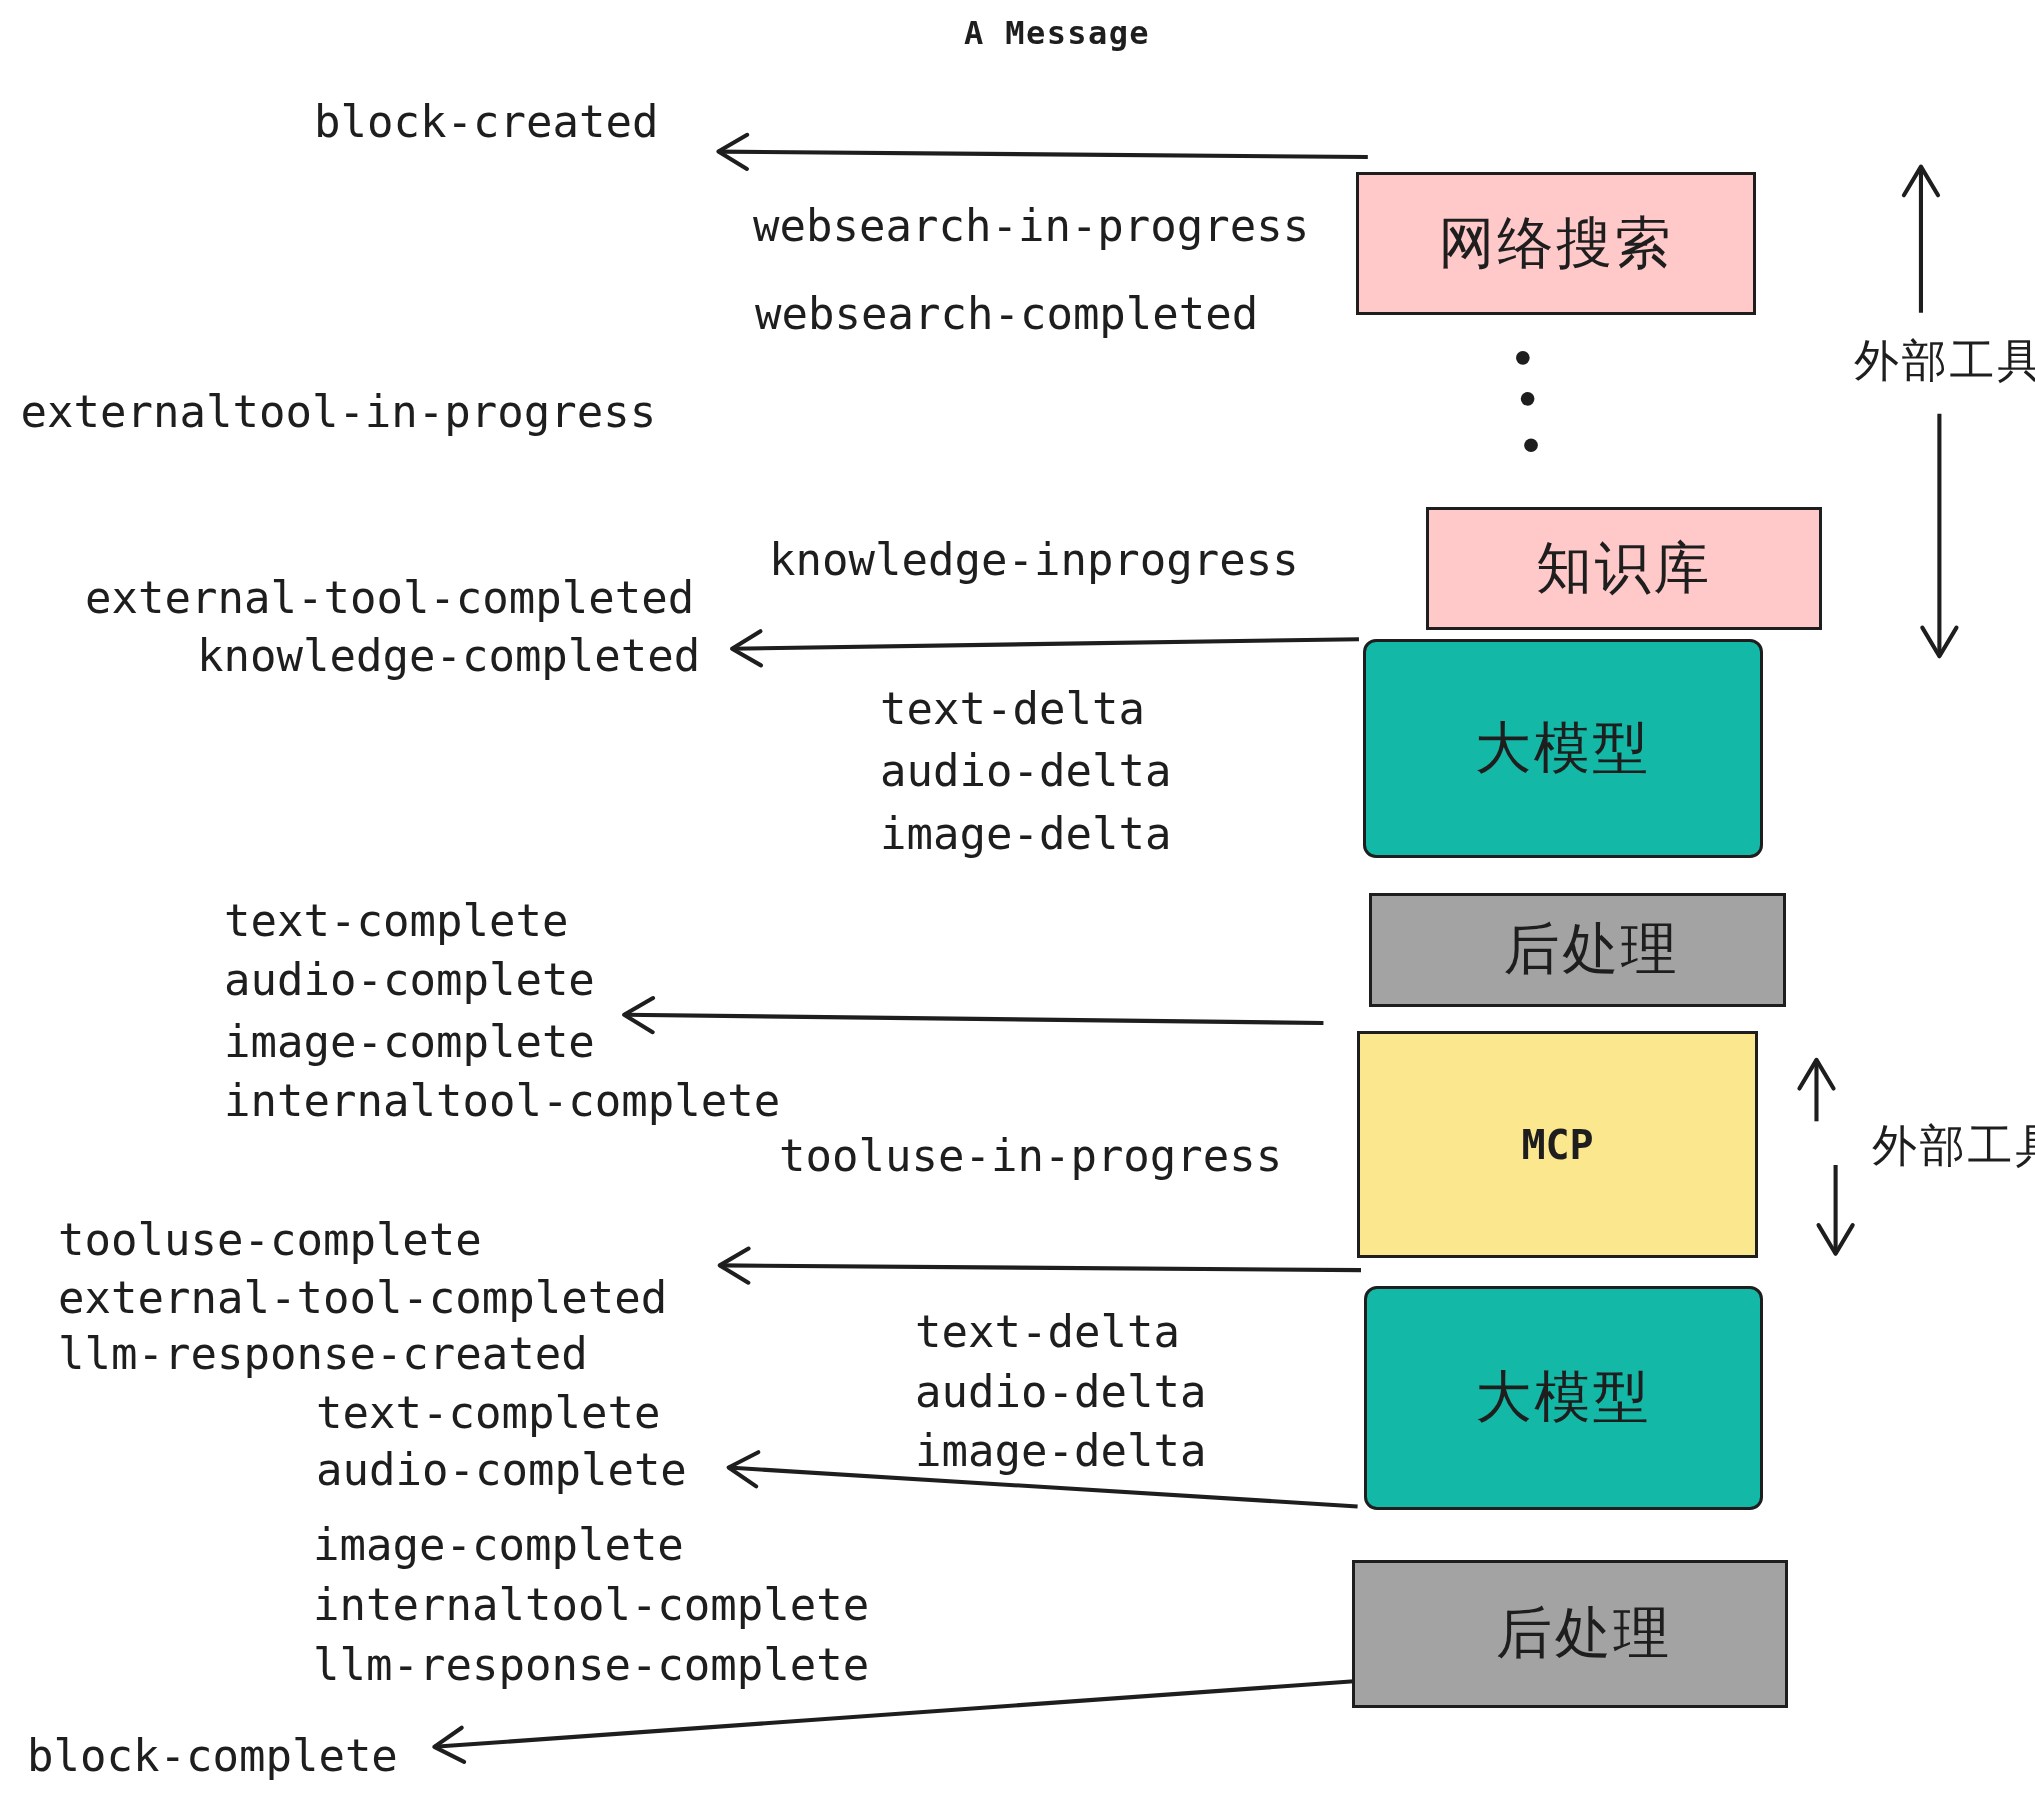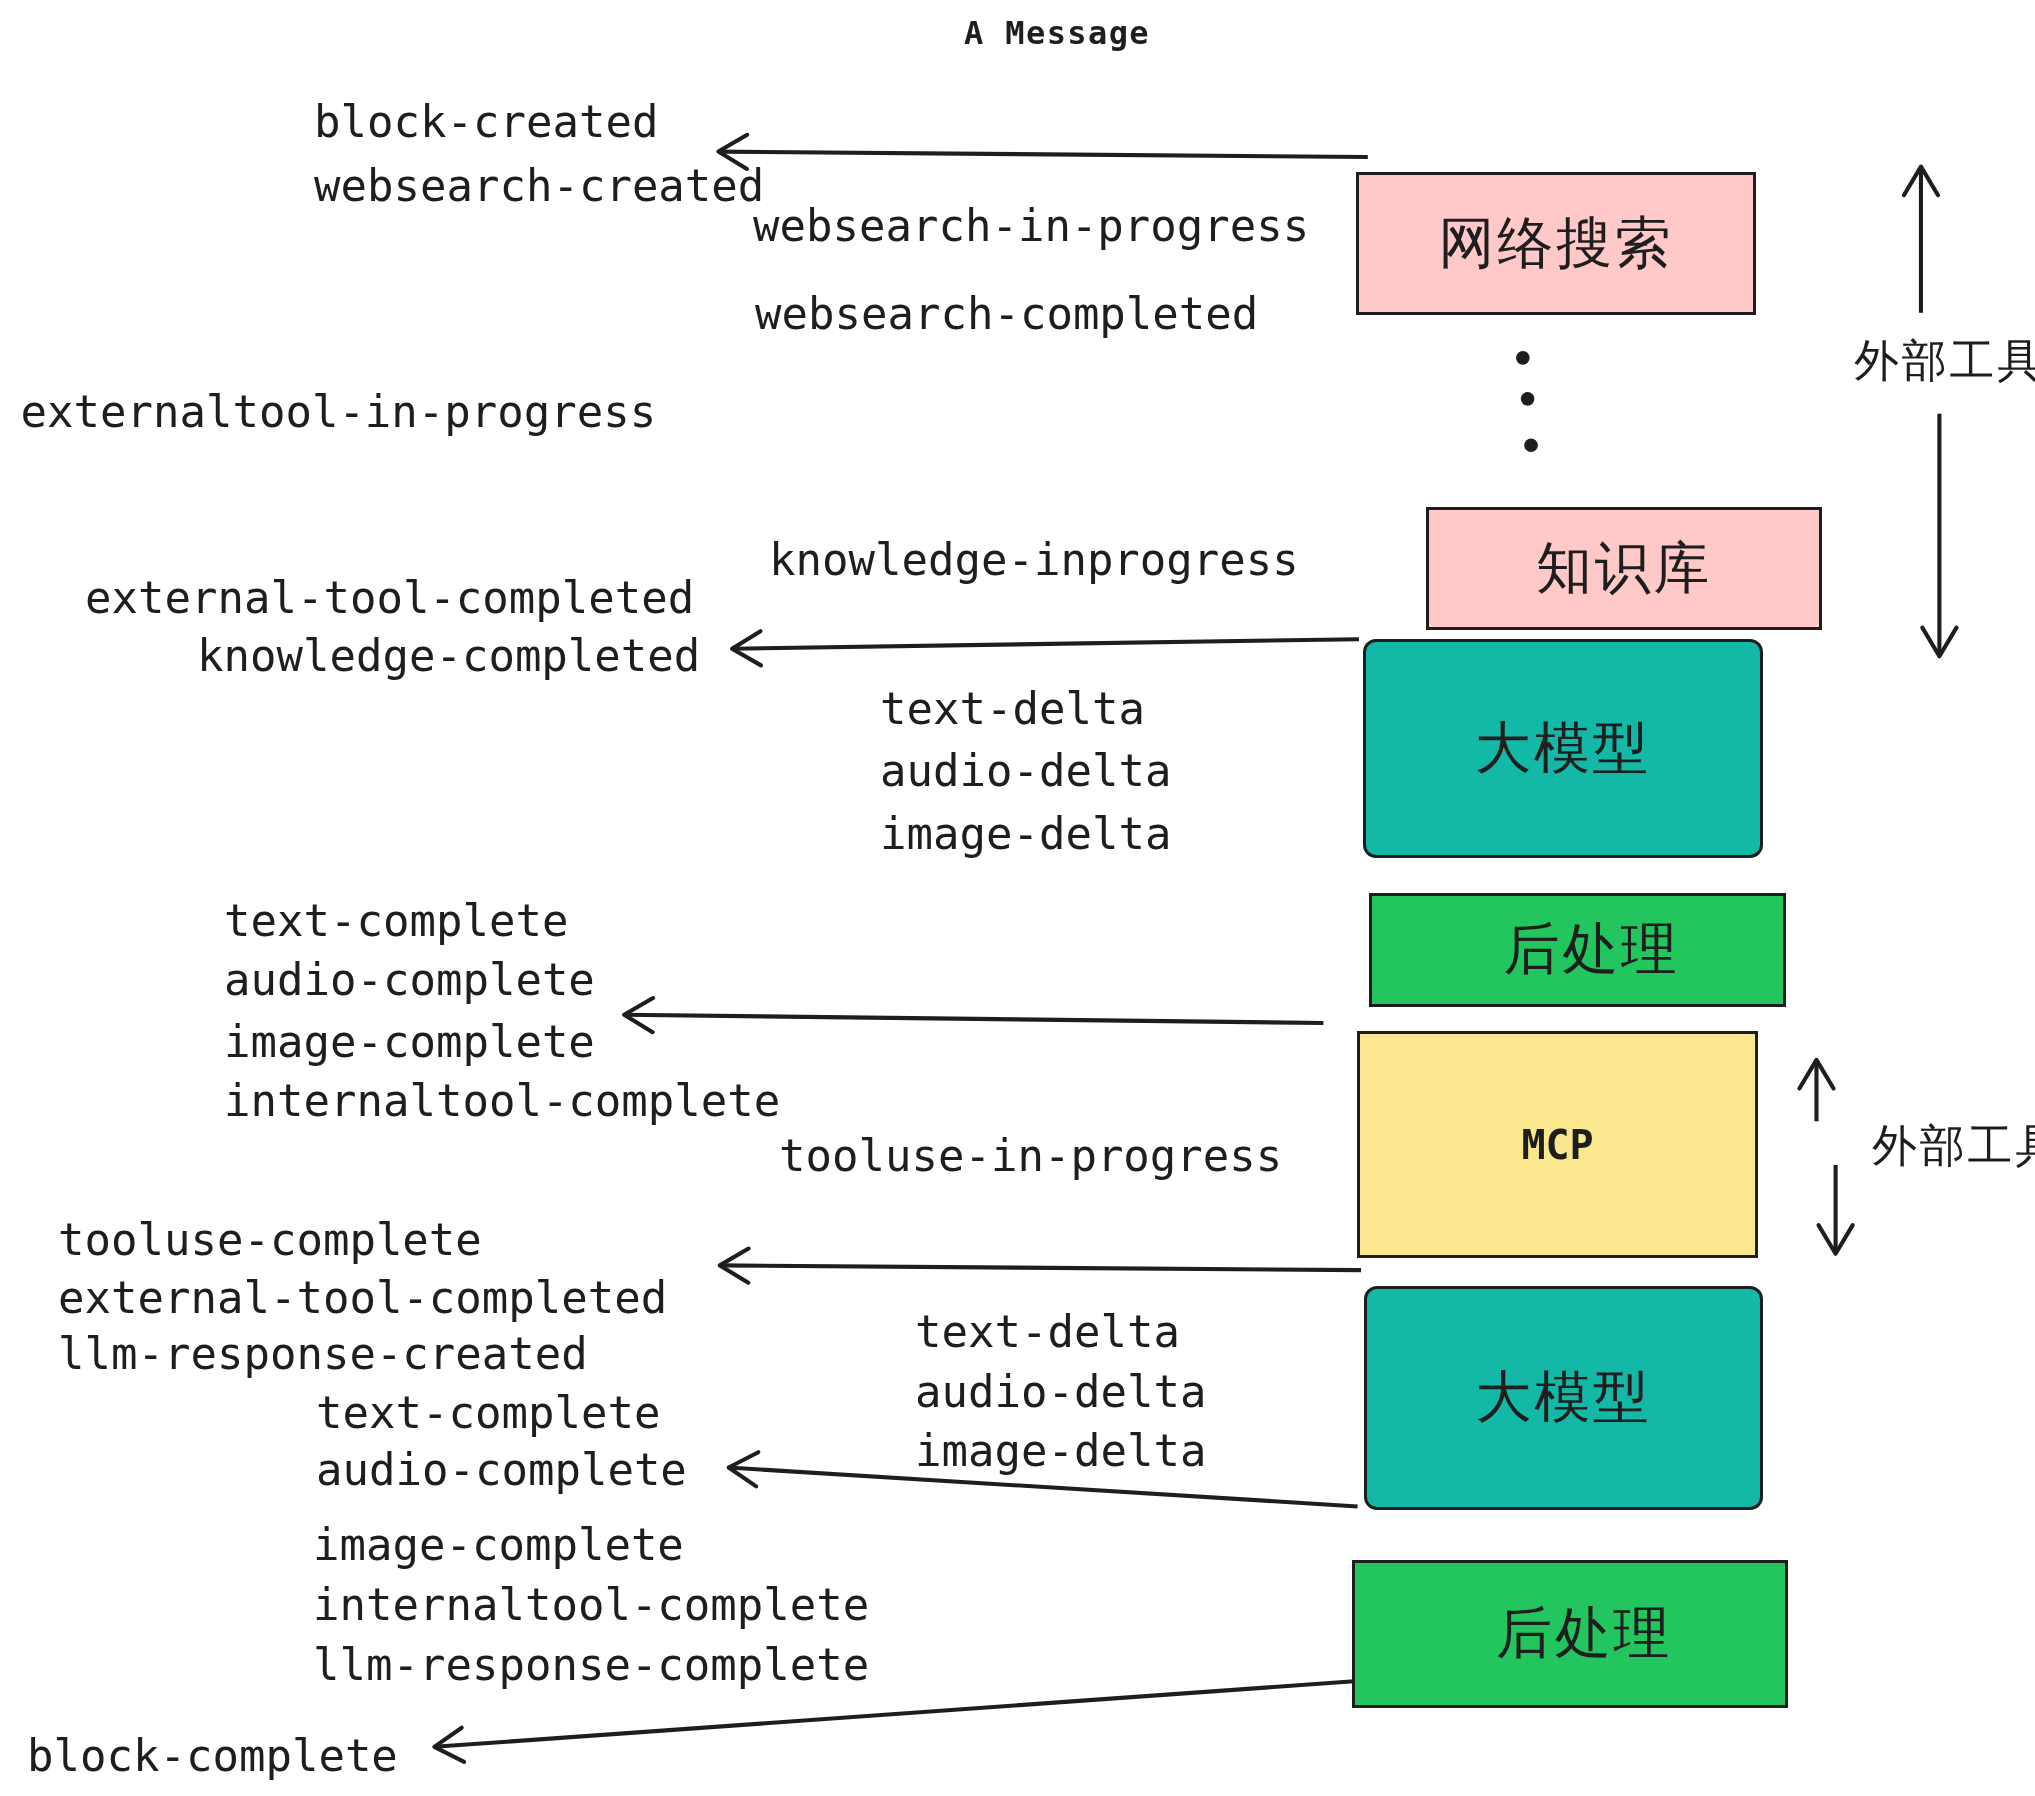--- a/index.html
+++ b/index.html
@@ -42,21 +42,21 @@
   }
   .node .mono{
     font-family:"DejaVu Sans Mono","Liberation Mono",monospace;
     font-size:40px;
     font-weight:bold;
     white-space:nowrap;
   }
   .fill-pink{background:#ffc9c9;}
   .fill-green{background:#14b8a6;border-radius:13px;}
   .fill-yellow{background:#fbe88e;}
-  .fill-white{background:#22c55e;padding-left:28px;}
+  .fill-white{background:#a3a3a3;padding-left:28px;}
   .ext-label{
     position:absolute;
     font-family:"Liberation Sans","DejaVu Sans",sans-serif;
     font-size:45px;
     letter-spacing:2.7px;
     white-space:nowrap;
     margin-left:39px;
   }
   svg.overlay{
     position:absolute;
@@ -92,21 +92,20 @@
     <g fill="#1e1e1e">
       <circle cx="2230" cy="524" r="10"></circle>
       <circle cx="2237" cy="584" r="10"></circle>
       <circle cx="2242" cy="652" r="10"></circle>
     </g>
   </svg>
 
   <div class="title">A Message</div>
 
   <div class="evt" style="left:314px;top:91px">block-created</div>
-  <div class="evt" style="left:314px;top:155px">websearch-created</div>
   <div class="evt" style="left:753px;top:195px">websearch-in-progress</div>
   <div class="evt" style="left:755px;top:283px">websearch-completed</div>
   <div class="evt" style="left:20.5px;top:381px">externaltool-in-progress</div>
   <div class="evt" style="left:769px;top:529px">knowledge-inprogress</div>
   <div class="evt" style="left:85px;top:567px">external-tool-completed</div>
   <div class="evt" style="left:197px;top:625px">knowledge-completed</div>
   <div class="evt" style="left:880px;top:678px">text-delta</div>
   <div class="evt" style="left:880px;top:740px">audio-delta</div>
   <div class="evt" style="left:880px;top:803px">image-delta</div>
   <div class="evt" style="left:224px;top:890px">text-complete</div>

